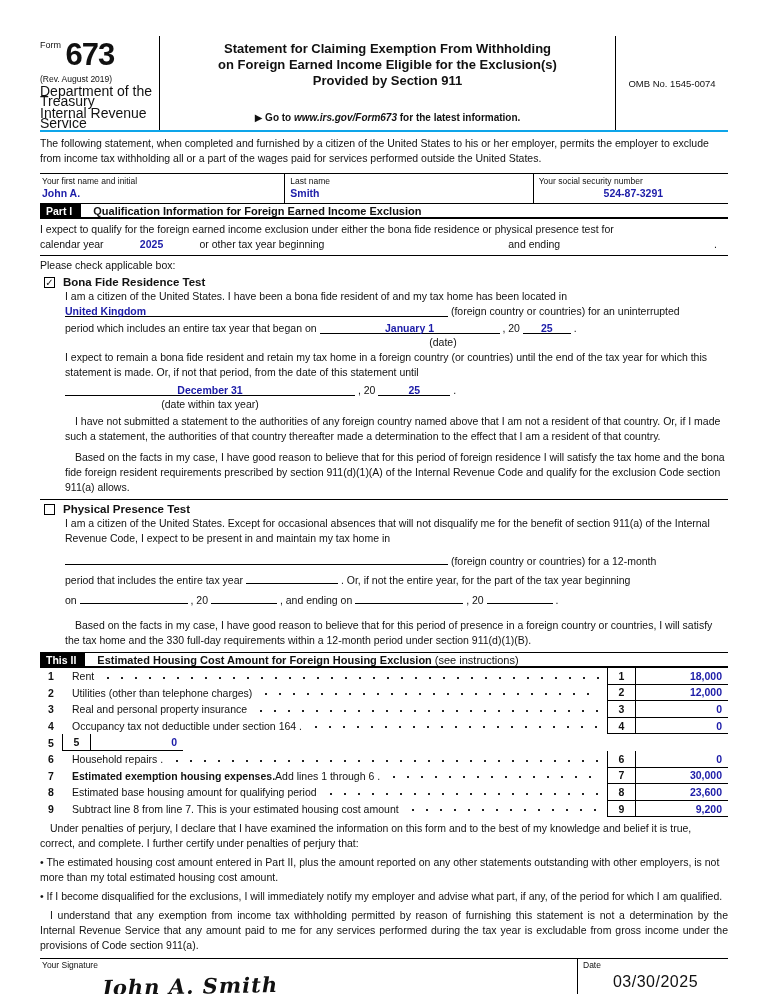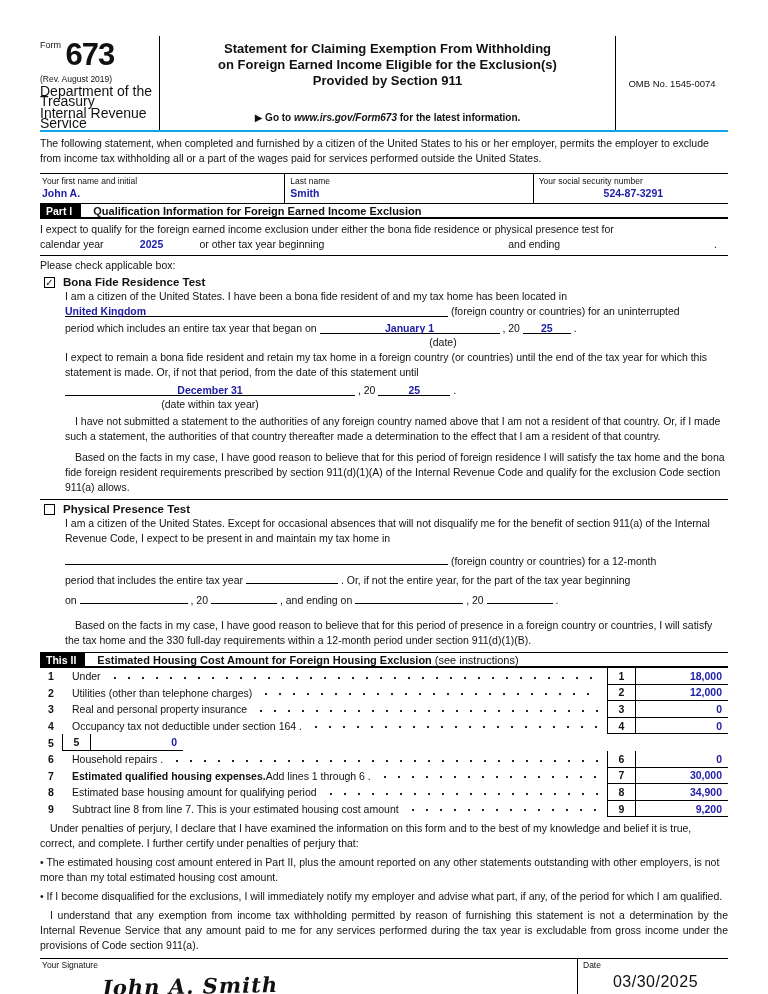--- a/index.html
+++ b/index.html
@@ -199,21 +199,21 @@
         <span>Estimated Housing Cost Amount for Foreign Housing Exclusion</span>
         <span class="norm">(see instructions)</span>
       </div>
   </div>
 
   <div>
     <div class="p2row">
       <div class="p2num">1</div>
       <div class="p2lab">
           <b></b>
-          <span>Under</span>
+          <span>Rent</span>
           <span class="leader"></span>
         </div>
       <div class="p2box">1</div>
       <div class="p2amt">18,000</div>
     </div>
     <div class="p2row">
       <div class="p2num">2</div>
       <div class="p2lab">
           <b></b>
           <span>Utilities (other than telephone charges)</span>
@@ -253,36 +253,36 @@
           <b></b>
           <span>Household repairs .</span>
           <span class="leader"></span>
         </div>
       <div class="p2box">6</div>
       <div class="p2amt">0</div>
     </div>
     <div class="p2row">
       <div class="p2num">7</div>
       <div class="p2lab">
-          <b>Estimated qualified housing expenses.</b>
+          <b>Estimated exemption housing expenses.</b>
           <span> Add lines 1 through 6 .</span>
           <span class="leader"></span>
         </div>
       <div class="p2box">7</div>
       <div class="p2amt">30,000</div>
     </div>
     <div class="p2row">
       <div class="p2num">8</div>
       <div class="p2lab">
           <b></b>
           <span>Estimated base housing amount for qualifying period</span>
           <span class="leader"></span>
         </div>
       <div class="p2box">8</div>
-      <div class="p2amt">34,900</div>
+      <div class="p2amt">23,600</div>
     </div>
     <div class="p2row">
       <div class="p2num">9</div>
       <div class="p2lab">
           <b></b>
           <span>Subtract line 8 from line 7. This is your estimated housing cost amount</span>
           <span class="leader"></span>
         </div>
       <div class="p2box">9</div>
       <div class="p2amt">9,200</div>

